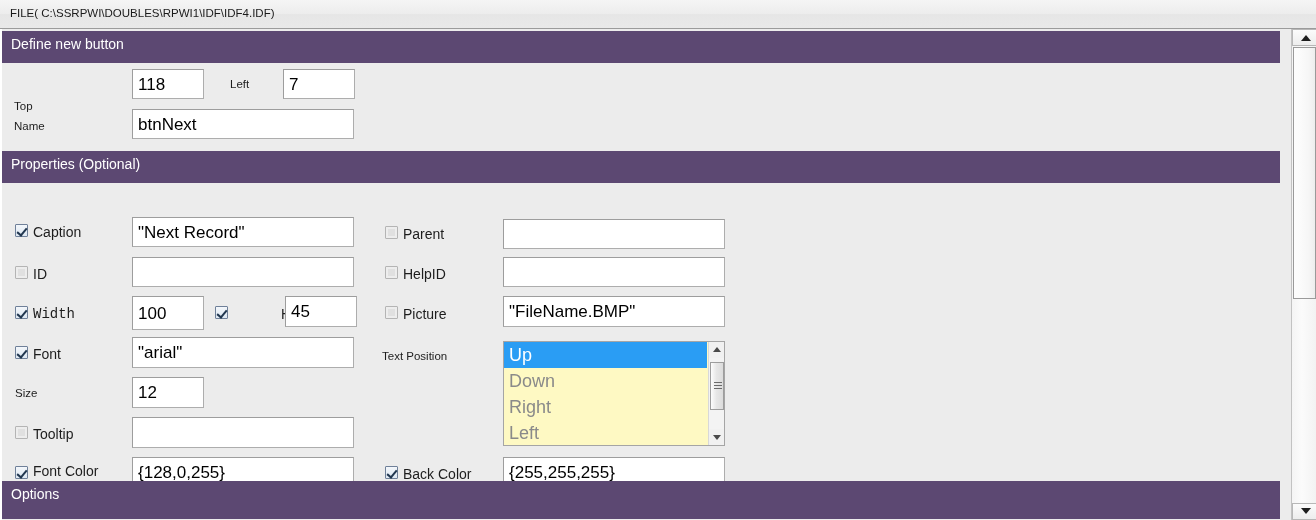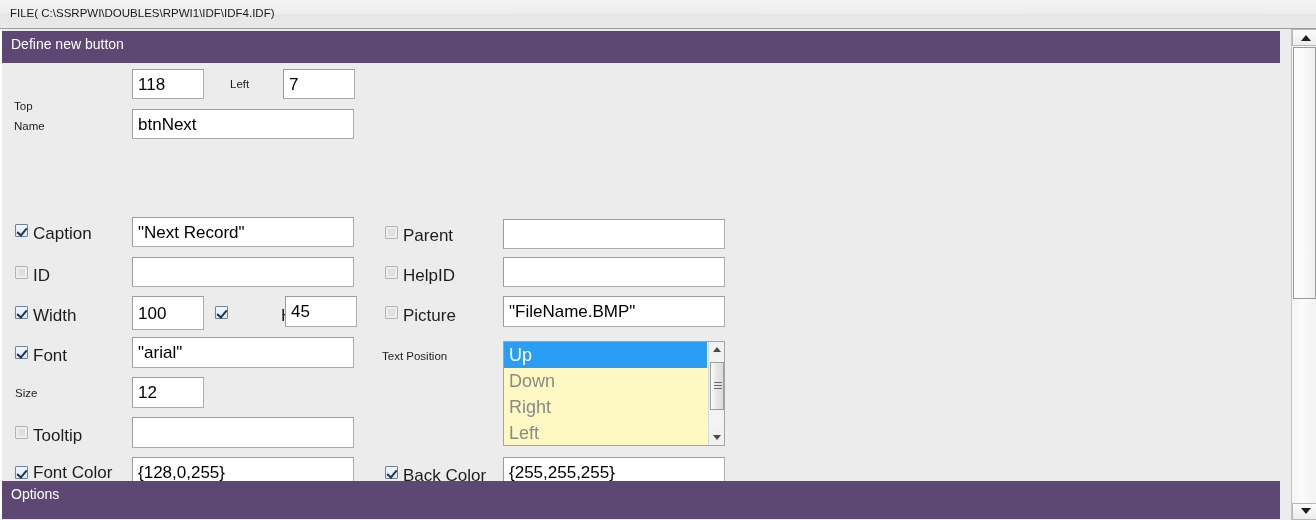--- a/index.html
+++ b/index.html
@@ -131,21 +131,21 @@
   }
   .cb.off::after {
     content: "";
     position: absolute;
     left: 2px; top: 2px;
     width: 7px; height: 7px;
     background: #e0e0e0;
   }
   .cb-label {
     position: absolute;
-    font-size: 17px;
+    font-size: 14px;
     color: #1d1d1d;
     white-space: nowrap;
   }
 
   
   .listbox {
     position: absolute;
     background: #fef9c3;
     border: 1px solid #a5a5a5;
     overflow: hidden;
@@ -269,33 +269,36 @@
       <div class="lbl" style="left:12px; top:16px;margin-top:20px;">Top</div>
       <div class="tbox" style="left:130px; top:6px; width:72px; height:30px;">118</div>
 
       <div class="lbl" style="left:228px; top:14px;">Left</div>
       <div class="tbox" style="left:281px; top:6px; width:72px; height:30px;">7</div>
 
       <div class="lbl" style="left:12px; top:56px;">Name</div>
       <div class="tbox" style="left:130px; top:46px; width:222px; height:30px;">btnNext</div>
     </div>
 
+    <div class="sect-head h2">
+      <div class="sect-title">Properties (Optional)</div>
+    </div>
 
     <div class="body-block blk-props">
 
       <div class="cb on" style="left:13px; top:41px;"></div>
       <div class="cb-label" style="left:31px; top:41px;">Caption</div>
       <div class="tbox" style="left:130px; top:34px; width:222px; height:30px;">"Next Record"</div>
 
       <div class="cb off" style="left:13px; top:83px;"></div>
       <div class="cb-label" style="left:31px; top:83px;">ID</div>
       <div class="tbox" style="left:130px; top:74px; width:222px; height:30px;"></div>
 
       <div class="cb on" style="left:13px; top:123px;"></div>
-      <div class="cb-label" style="left:31px; top:123px;">Width</div>
+      <div class="cb-label" style="left:31px; top:123px;font-family:Liberation Mono, monospace;">Width</div>
       <div class="tbox" style="left:130px; top:113px; width:72px; height:34px;">100</div>
 
       <div class="cb on" style="left:213px; top:123px;"></div>
       <div class="cb-label" style="left:231px; top:123px;padding-left:48px;">Height</div>
       <div class="tbox" style="left:283px; top:113px; width:72px; height:31px;">45</div>
 
       <div class="cb on" style="left:13px; top:163px;"></div>
       <div class="cb-label" style="left:31px; top:163px;">Font</div>
       <div class="tbox" style="left:130px; top:154px; width:222px; height:31px;">"arial"</div>
 

